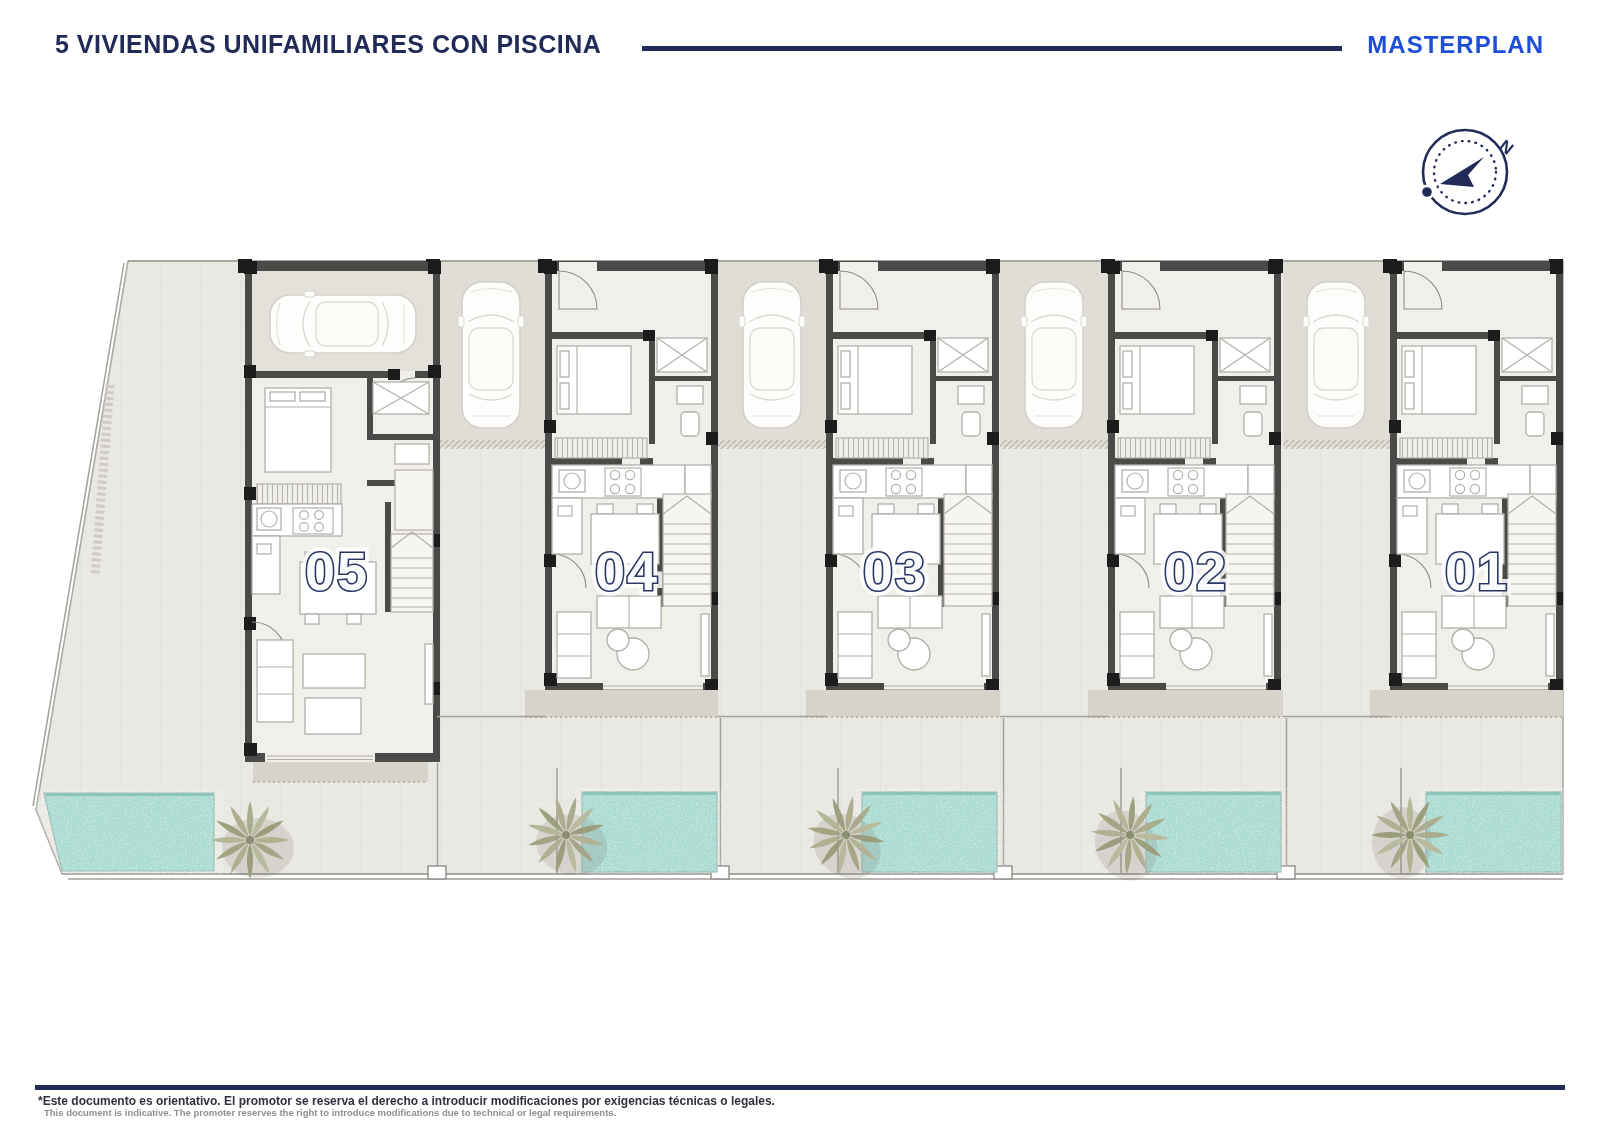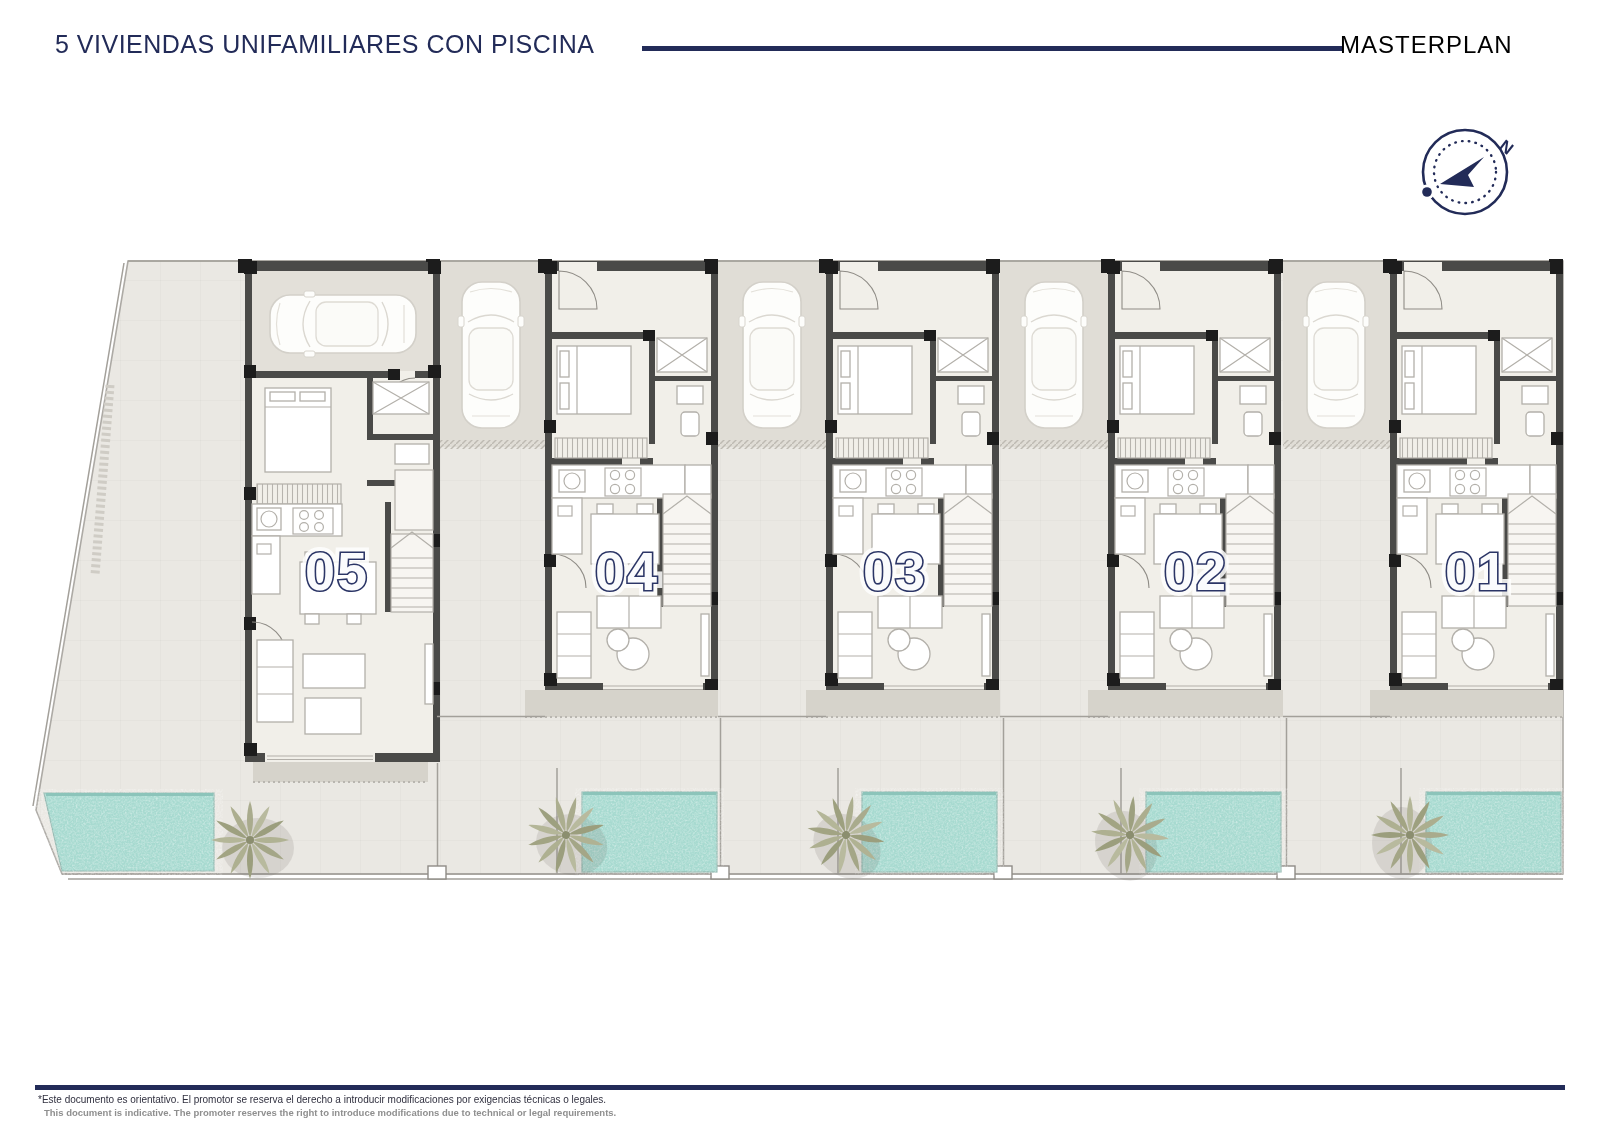--- a/index.html
+++ b/index.html
@@ -1,26 +1,26 @@
 <!DOCTYPE html>
 <html><head>
 <meta charset="utf-8">
 <style>
   html,body{margin:0;padding:0;background:#ffffff;}
   .page{position:relative;width:1600px;height:1131px;background:#ffffff;overflow:hidden;
         font-family:"Liberation Sans", sans-serif;}
   
-  .page-title{position:absolute;left:55px;top:30px;font-size:25px;font-weight:normal;
+  .page-title{position:absolute;left:55px;top:30px;font-size:25px;font-weight:bold;
       color:#222b58;letter-spacing:0.5px;white-space:nowrap;}
   .header-rule{position:absolute;left:642px;top:46px;width:700px;height:5px;background:#222b58;}
-  .header-right{position:absolute;left:1340px;top:31px;width:204px;text-align:left;
-      font-size:24px;font-weight:normal;color:#000000;letter-spacing:1px;}
+  .header-right{position:absolute;left:1340px;top:31px;width:204px;text-align:right;
+      font-size:24px;font-weight:bold;color:#1d4ed8;letter-spacing:1px;}
   
   .footer-rule{position:absolute;left:35px;top:1085px;width:1530px;height:5px;background:#222b58;}
-  .disc-es{position:absolute;left:38px;top:1094px;font-size:10px;font-weight:normal;color:#30303f;}
+  .disc-es{position:absolute;left:38px;top:1094px;font-size:12px;font-weight:bold;color:#30303f;}
   .disc-en{position:absolute;left:44px;top:1107px;font-size:9.5px;color:#8f8f8f;font-weight:bold;}
   
   .plan{position:absolute;left:0;top:0;}
   .compass{position:absolute;left:1410px;top:116px;}
   .unit-halo{font-family:"Liberation Sans",sans-serif;font-size:54px;font-weight:bold;
       letter-spacing:2px;text-anchor:middle;fill:#ffffff;stroke:#ffffff;stroke-width:11px;opacity:0.85;}
   .unit-num{font-family:"Liberation Sans",sans-serif;font-size:54px;font-weight:bold;
       letter-spacing:2px;text-anchor:middle;fill:#fafbfd;stroke:#2b3566;stroke-width:3.2px;paint-order:stroke;}
   .furn{fill:#ffffff;stroke:#b3b0aa;stroke-width:1.3;}
   .furnline{fill:none;stroke:#b3b0aa;stroke-width:1.2;}

